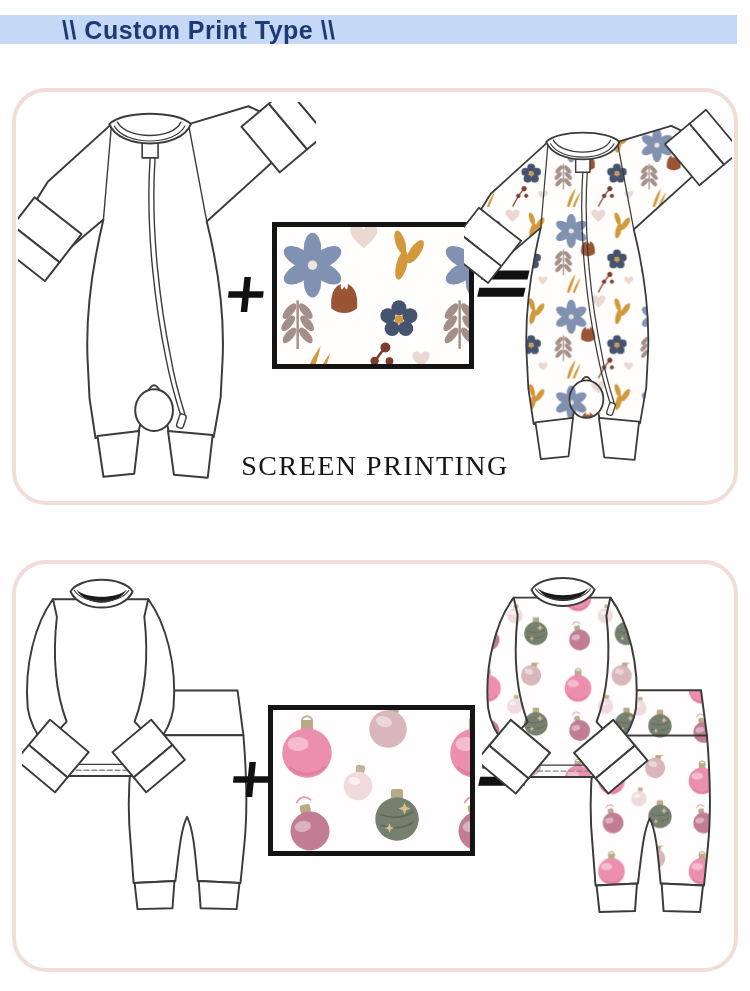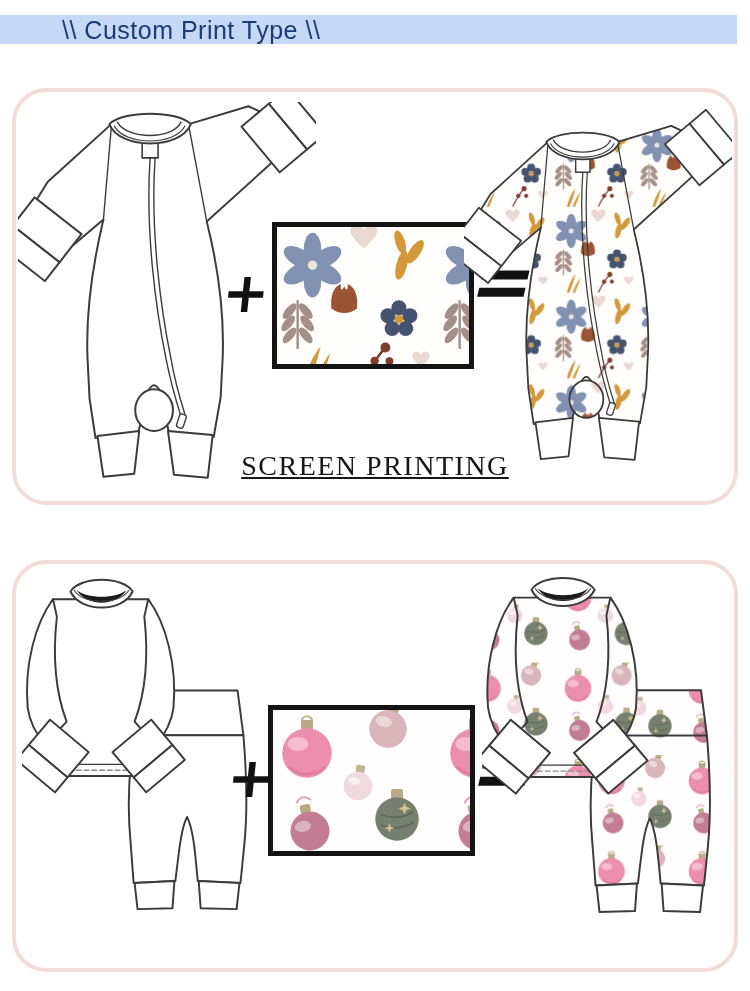--- a/index.html
+++ b/index.html
@@ -1,35 +1,35 @@
 <!DOCTYPE html>
 <html><head>
 <meta charset="utf-8">
 <style>
   html,body{margin:0;padding:0;background:#fff;}
   .page{position:relative;width:750px;height:991px;background:#ffffff;overflow:hidden;
         font-family:"Liberation Sans",sans-serif;}
   
   .header-bar{position:absolute;left:0;top:15px;width:737px;height:29px;background:#c5d8f5;}
   .header-title{position:absolute;left:62px;top:0;height:29px;line-height:30px;
-        font-size:25px;font-weight:normal;color:#1d3a74;letter-spacing:0.5px;white-space:nowrap;}
+        font-size:25px;font-weight:bold;color:#1d3a74;letter-spacing:0.5px;white-space:nowrap;}
   
   .panel{position:absolute;left:12px;width:726px;border:4px solid #f1ddd8;border-radius:34px;
         background:#fff;box-sizing:border-box;}
   .panel-1{top:88px;height:417px;}
   .panel-2{top:560px;height:412px;}
   .garment{position:absolute;}
   .swatch{position:absolute;}
   .op{position:absolute;color:#111;font-family:"DejaVu Sans","Liberation Sans",sans-serif;
         font-weight:bold;text-align:center;}
   .op-plus{width:68px;font-size:56px;line-height:78px;transform:skewX(-6deg);}
   .op-equals{width:72px;font-size:74px;line-height:86px;transform:skewX(-13deg) scaleY(1.05);}
   .panel-label{position:absolute;left:0;width:100%;text-align:center;
         font-family:"Liberation Serif",serif;font-size:28px;color:#161616;
-        letter-spacing:1.5px;top:358px;text-decoration:underline;}
+        letter-spacing:1.5px;top:358px;}
   .defs-holder{position:absolute;width:0;height:0;overflow:hidden;}
 </style>
 </head>
 <body>
 
 <div class="page">
 
   <svg class="defs-holder" aria-hidden="true">
     <defs>
 

